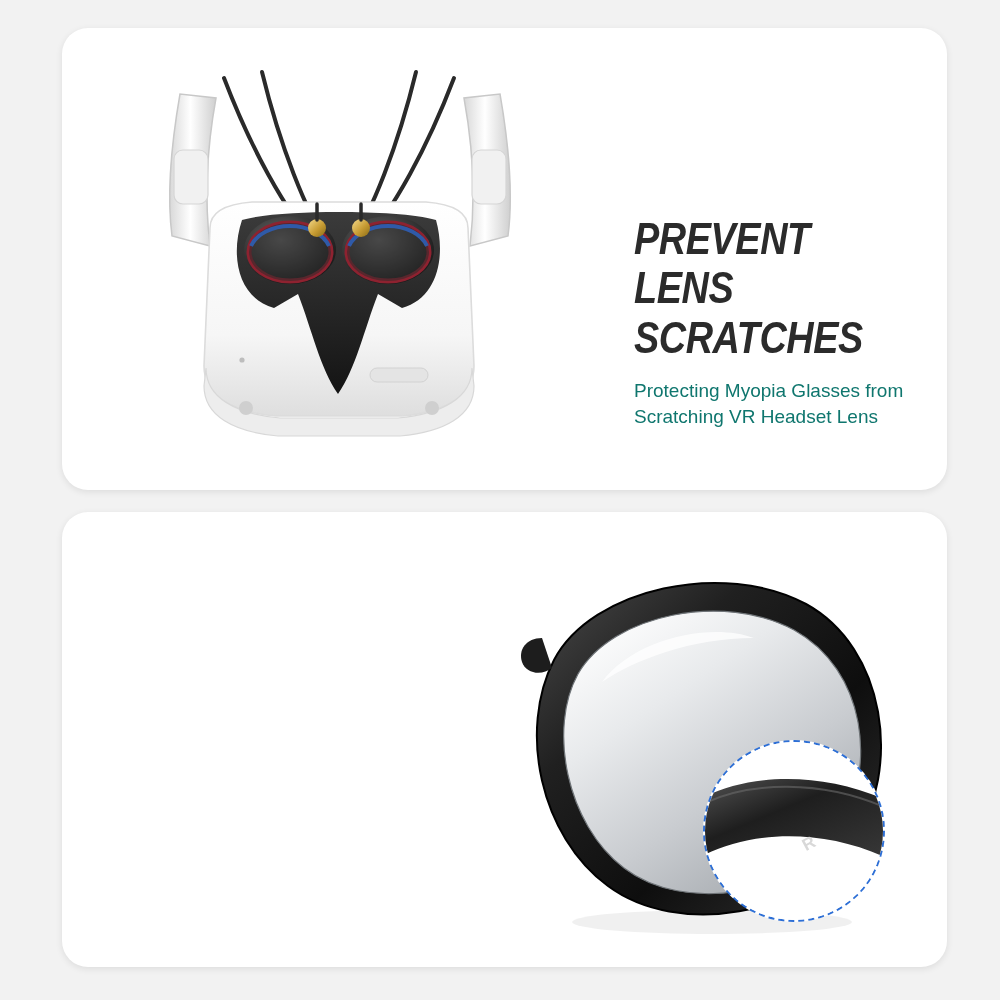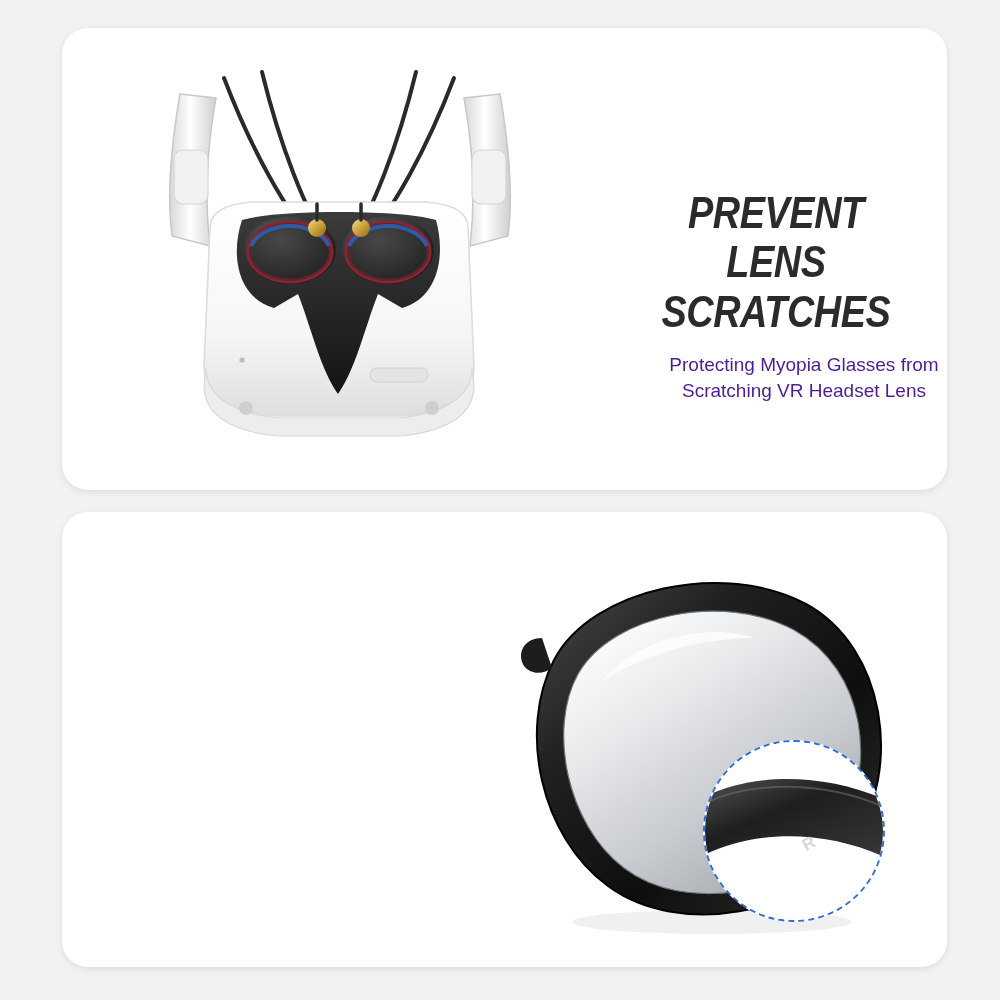--- a/index.html
+++ b/index.html
@@ -47,30 +47,29 @@
     font-family: "Liberation Sans", sans-serif;
     font-weight: bold;
     font-style: italic;
     color: #2b2b2b;
     letter-spacing: -0.5px;
     line-height: 1.12;
     transform: scaleX(0.86);
     transform-origin: left top;
   }
   .subtext {
-    color: #4c1d95;
+    color: #0f766e;
     line-height: 1.38;
   }
 
   #top-text {
     position: absolute;
     left: 572px;
-    top: 160px;
+    top: 186px;
     width: 330px;
-    text-align: center;
   }
   #top-text .headline {
     font-size: 44px;
   }
   #top-text .subtext {
     margin-top: 16px;
     font-size: 19px;
     width: 340px;
   }
 

